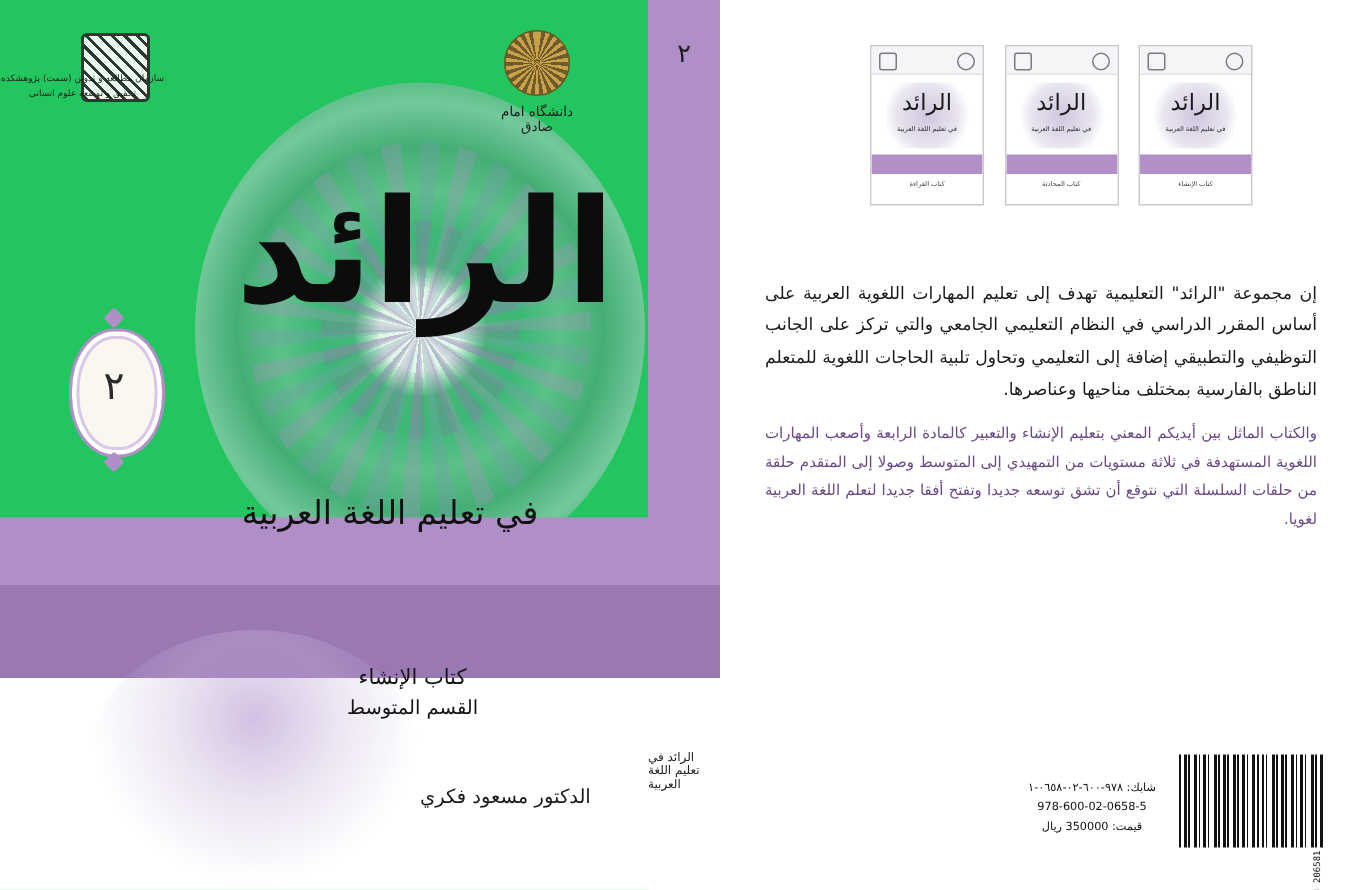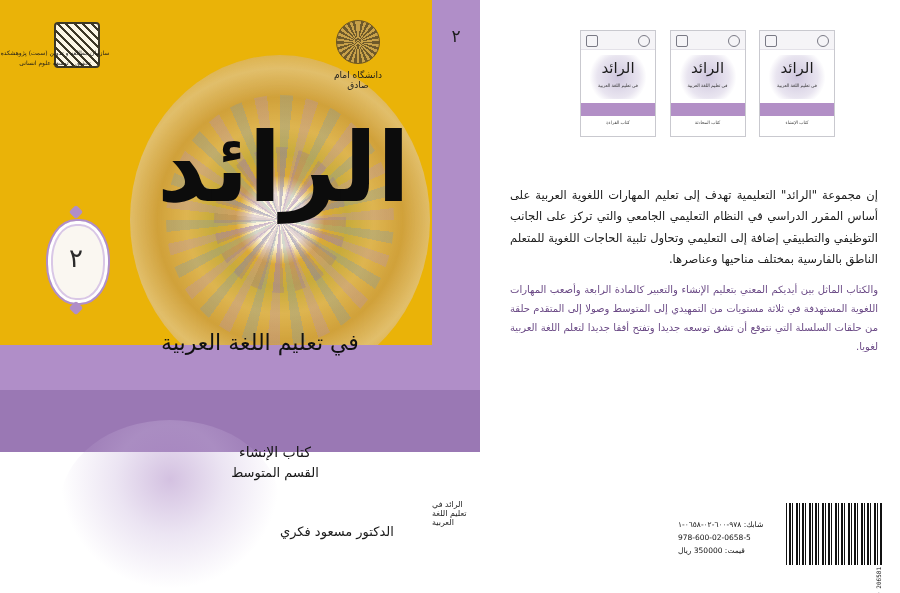--- a/index.html
+++ b/index.html
@@ -167,21 +167,21 @@
     color: #111;
     white-space: nowrap;
     font-family: "DejaVu Sans Mono", monospace;
   }
   .isbn-lines {
     position: absolute;
     right: 104px;
     bottom: 8px;
     width: 100px;
     direction: rtl;
-    text-align: left;
+    text-align: center;
     font-family: "DejaVu Sans", sans-serif;
   }
   .isbn-lines div {
     font-size: 7.5px;
     color: #111;
     line-height: 1.75;
     white-space: nowrap;
   }
 
   
@@ -224,21 +224,21 @@
     font-family: "DejaVu Sans", sans-serif;
   }
 
   
   .front-cover {
     position: absolute;
     left: 0;
     top: 0;
     width: 432px;
     height: 593px;
-    background: #eab308;
+    background: #22c55e;
     overflow: hidden;
   }
   
   .mandala {
     position: absolute;
     left: 130px;
     top: 55px;
     width: 300px;
     height: 330px;
     border-radius: 50%;

